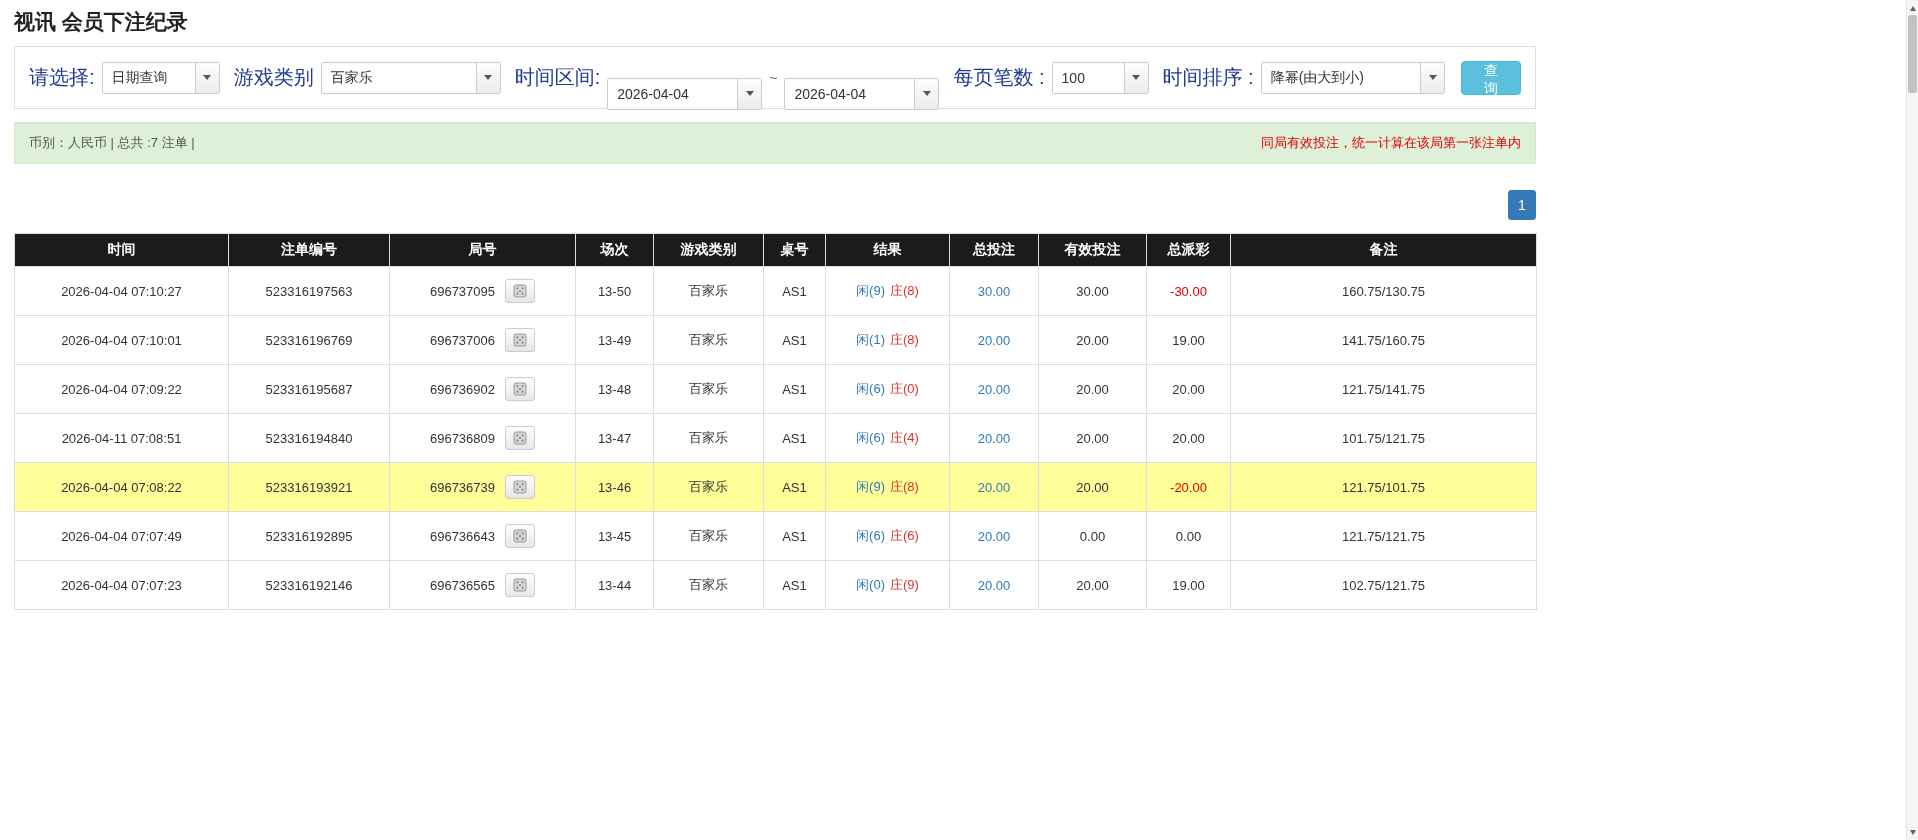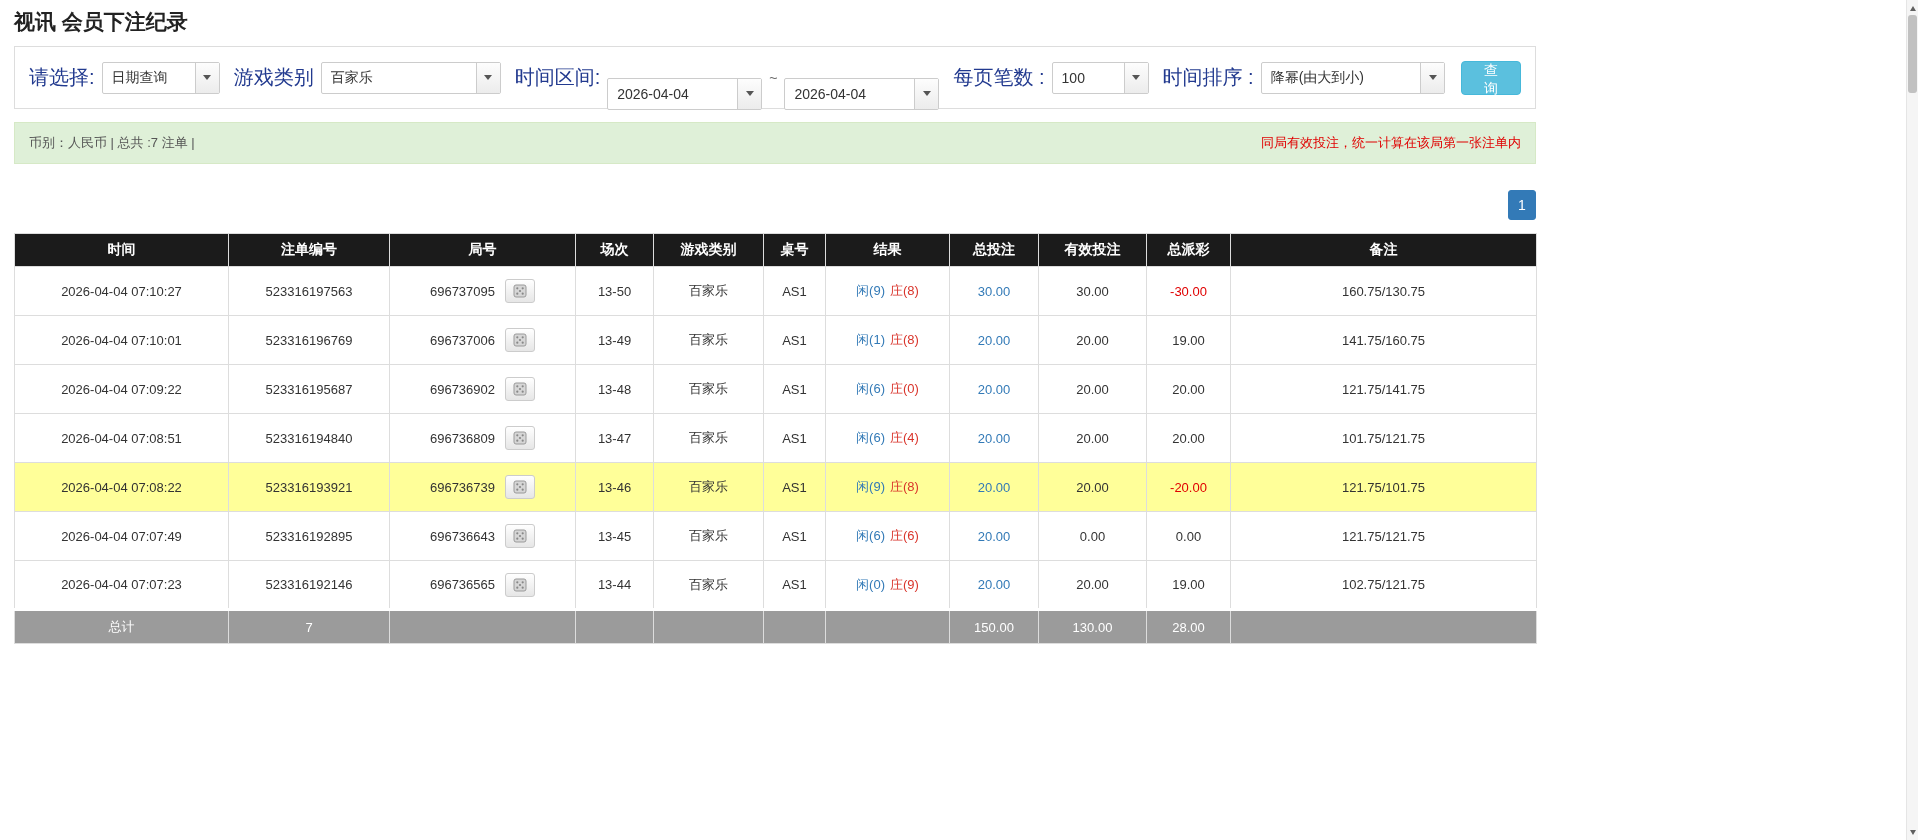--- a/index.html
+++ b/index.html
@@ -267,21 +267,21 @@
       <span class="result-player">闲(6)</span><span class="result-banker">庄(0)</span>
     </td>
     <td>
       <a class="bet-link">20.00</a>
     </td>
     <td>20.00</td>
     <td>20.00</td>
     <td>121.75/141.75</td>
   </tr>
         <tr class="data-row">
-    <td>2026-04-04 07:08:51</td>
+    <td>2026-04-11 07:08:51</td>
     <td>523316194840</td>
     <td>
       <span class="round-wrap">
         <span>696736809</span>
         <button class="icon-btn">
           <svg width="14" height="14" viewBox="0 0 14 14">
             <rect x="1" y="1" width="12" height="12" rx="2" fill="#d6d6d6" stroke="#9a9a9a"></rect>
             <circle cx="4.3" cy="4.3" r="1.1" fill="#888"></circle>
             <circle cx="9.7" cy="4.3" r="1.1" fill="#888"></circle>
             <circle cx="7" cy="7" r="1.1" fill="#888"></circle>
@@ -392,33 +392,20 @@
     </td>
     <td>
       <a class="bet-link">20.00</a>
     </td>
     <td>20.00</td>
     <td>19.00</td>
     <td>102.75/121.75</td>
   </tr>
       </tbody>
     <tbody>
-      <tr class="foot-row total-row">
-        <td>总计</td>
-        <td>7</td>
-        <td></td>
-          <td></td>
-          <td></td>
-        <td></td>
-          <td></td>
-        <td>150.00</td>
-        <td>130.00</td>
-        <td>28.00</td>
-        <td></td>
-      </tr>
     </tbody>
   </table>
 
 </div>
 
 <div class="scrollbar">
   <div class="scroll-arrow up"></div>
   <div class="scroll-thumb"></div>
   <div class="scroll-arrow down"></div>
 </div>

